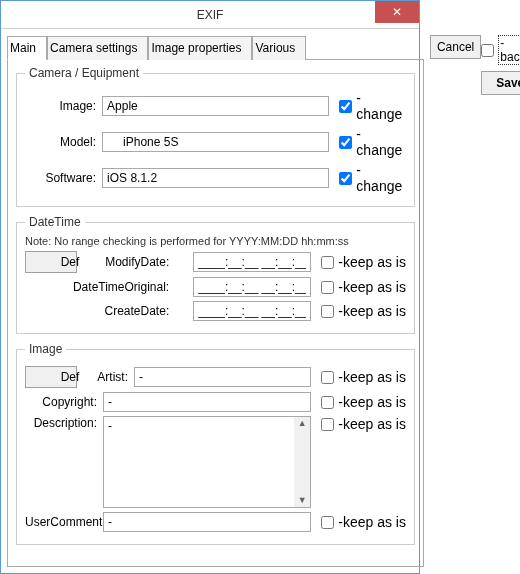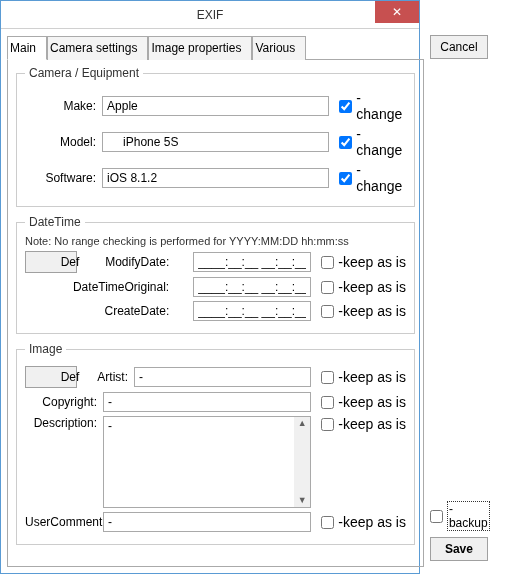--- a/index.html
+++ b/index.html
@@ -3,21 +3,21 @@
 <meta charset="utf-8">
 <style>
   * { box-sizing: border-box; }
   body { margin:0; padding:0; font-family:"Segoe UI",Tahoma,sans-serif; font-size:12px; background:#fff; }
   .window { width:420px; height:574px; border:1px solid #5a9bd4; background:#fff; display:flex; flex-direction:column; }
   .titlebar { height:28px; background:#fff; display:flex; align-items:center; justify-content:center; position:relative; border-bottom:1px solid #d0d0d0;}
   .titlebar .title { font-size:12px; color:#333; }
   .closebtn { position:absolute; right:0; top:0; width:44px; height:22px; background:#c75050; color:#fff; display:flex; align-items:center; justify-content:center; font-family:Arial; font-size:12px; cursor:pointer; }
   .body { flex:1; display:flex; padding:6px 6px 6px 6px; gap:6px; background:#fff;}
   .leftcol { flex:1; display:flex; flex-direction:column; }
-  .rightcol { width:62px; display:flex; flex-direction:column; justify-content:space-between; align-items:stretch; }
+  .rightcol { width:62px; display:flex; justify-content:space-between; align-items:stretch; }
   .tabs { display:flex; border-bottom:1px solid #aaa; }
   .tab { padding:4px 10px 4px 2px; border:1px solid #aaa; border-bottom:none; background:#f4f4f4; margin-right:0; font-size:12px; cursor:pointer; position:relative; top:1px;}
   .tab.active { background:#fff; border-bottom:1px solid #fff; }
   .tabpanel { flex:1; border:1px solid #aaa; border-top:none; padding:6px 8px 8px 8px; overflow:hidden;}
   fieldset { border:1px solid #ccc; margin:0 0 8px 0; padding:6px 8px 8px 8px; }
   legend { font-size:12px; padding:0 4px; color:#333;}
   .row { display:flex; align-items:center; margin:4px 0; }
   .lbl { width:78px; text-align:right; padding-right:6px; }
   input[type=text] { height:20px; border:1px solid #a9a9a9; padding:1px 4px; font-size:12px; }
   textarea { border:1px solid #a9a9a9; font-size:12px; font-family:inherit; resize:none; padding:2px 4px;}
@@ -50,21 +50,21 @@
         <div class="tab active">Main</div>
         <div class="tab">Camera settings</div>
         <div class="tab">Image properties</div>
         <div class="tab">Various</div>
       </div>
       <div class="tabpanel">
 
         <fieldset>
           <legend>Camera / Equipment</legend>
           <div class="row">
-            <div class="lbl">Make:</div>
+            <div class="lbl">Image:</div>
             <input type="text" style="width: 230px;" value="Apple">
             <span class="cb">
                 <input type="checkbox" checked="" style="">
                 <span class="chklbl">-change</span>
               </span>
           </div>
           <div class="row">
             <div class="lbl">Model:</div>
             <input type="text" style="width: 230px; padding-left: 20px;" value="iPhone 5S">
             <span class="cb">

